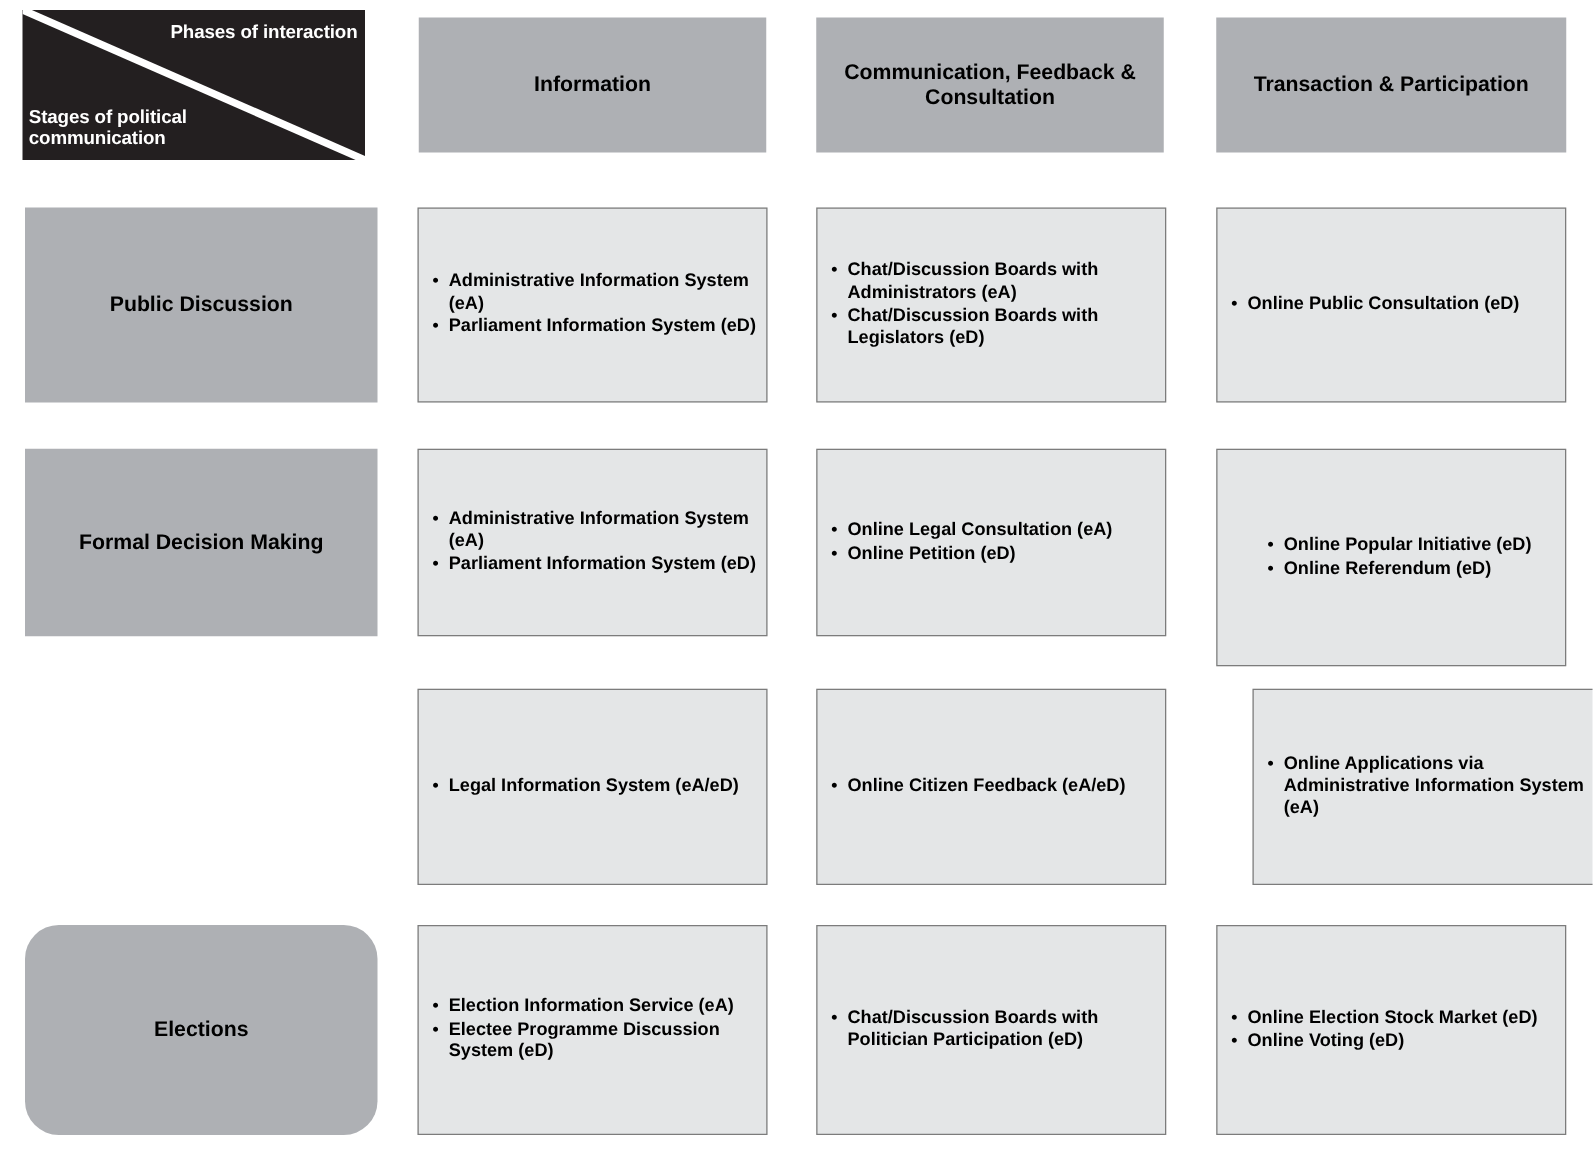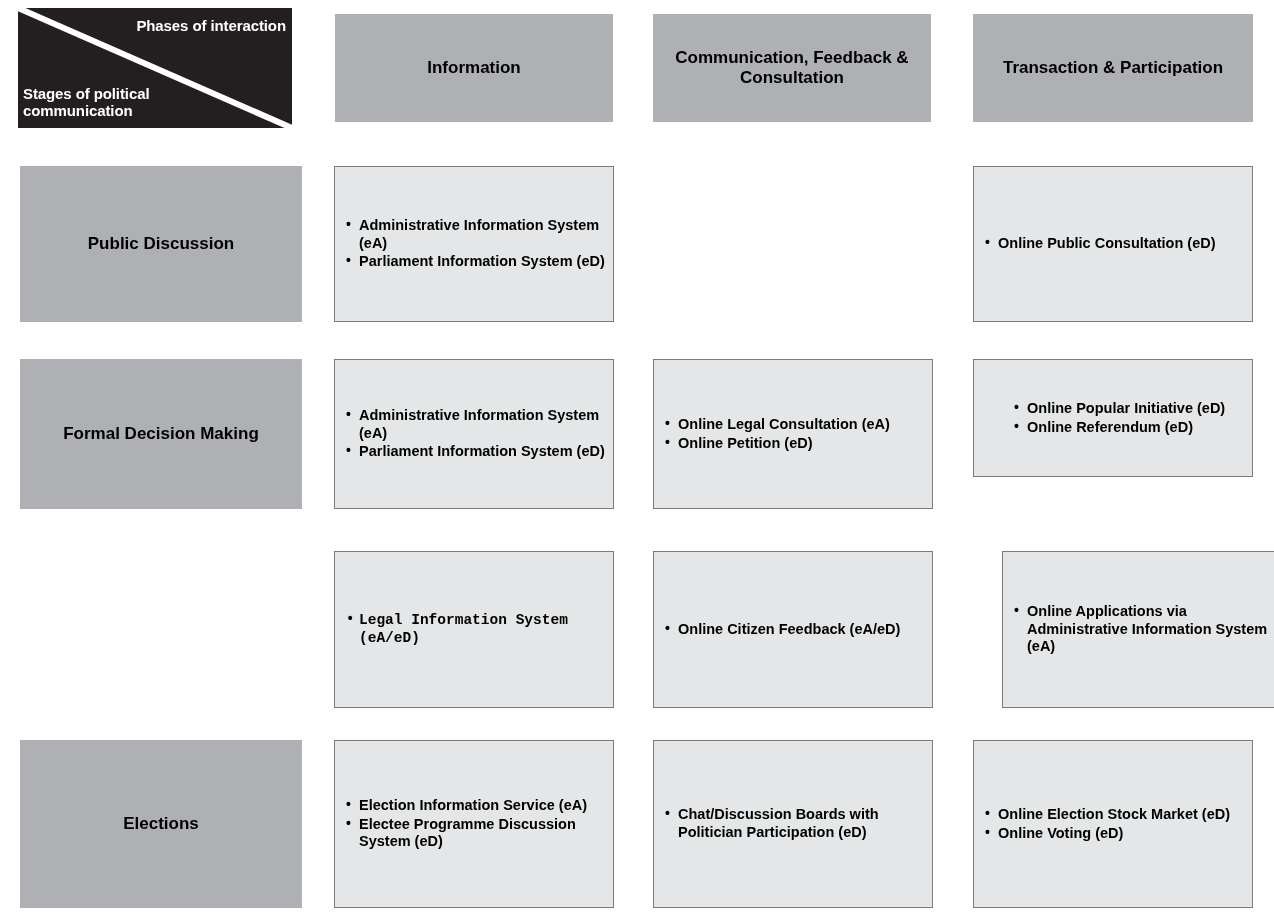--- a/index.html
+++ b/index.html
@@ -155,20 +155,26 @@
 
   <div class="cell row-header" style="left:20px; top:166px; width:282px; height:156px;">
     <span class="row-header-label">Public Discussion</span>
   </div>
   <div class="cell body-cell" style="left:334px; top:166px; width:280px; height:156px;">
     <ul class="bullet-list">
       <li class="bullet-item">Administrative Information System (eA)</li>
       <li class="bullet-item">Parliament Information System (eD)</li>
     </ul>
   </div>
+  <div class="cell body-cell" style="left:653px; top:166px; width:280px; height:156px;">
+    <ul class="bullet-list">
+      <li class="bullet-item">Chat/Discussion Boards with Administrators (eA)</li>
+      <li class="bullet-item">Chat/Discussion Boards with Legislators (eD)</li>
+    </ul>
+  </div>
   <div class="cell body-cell" style="left:973px; top:166px; width:280px; height:156px;">
     <ul class="bullet-list">
       <li class="bullet-item">Online Public Consultation (eD)</li>
     </ul>
   </div>
 
   <div class="cell row-header" style="left:20px; top:359px; width:282px; height:150px;">
     <span class="row-header-label">Formal Decision Making</span>
   </div>
   <div class="cell body-cell" style="left:334px; top:359px; width:280px; height:150px;">
@@ -176,44 +182,44 @@
       <li class="bullet-item">Administrative Information System (eA)</li>
       <li class="bullet-item">Parliament Information System (eD)</li>
     </ul>
   </div>
   <div class="cell body-cell" style="left:653px; top:359px; width:280px; height:150px;">
     <ul class="bullet-list">
       <li class="bullet-item">Online Legal Consultation (eA)</li>
       <li class="bullet-item">Online Petition (eD)</li>
     </ul>
   </div>
-  <div class="cell body-cell" style="left:973px; top:359px; width:280px; height:118px;padding-left:39px;">
+  <div class="cell body-cell" style="left:973px; top:359px; width:280px; height:174px;padding-left:39px;">
     <ul class="bullet-list">
       <li class="bullet-item">Online Popular Initiative (eD)</li>
       <li class="bullet-item">Online Referendum (eD)</li>
     </ul>
   </div>
 
-  <div class="cell body-cell" style="left:334px; top:551px; width:280px; height:157px;font-family:Liberation Mono, monospace;">
+  <div class="cell body-cell" style="left:334px; top:551px; width:280px; height:157px;">
     <ul class="bullet-list">
       <li class="bullet-item">Legal Information System (eA/eD)</li>
     </ul>
   </div>
   <div class="cell body-cell" style="left:653px; top:551px; width:280px; height:157px;">
     <ul class="bullet-list">
       <li class="bullet-item">Online Citizen Feedback (eA/eD)</li>
     </ul>
   </div>
   <div class="cell body-cell" style="left:973px; top:551px; width:280px; height:157px;margin-left:29px;">
     <ul class="bullet-list">
       <li class="bullet-item">Online Applications via Administrative Information System (eA)</li>
     </ul>
   </div>
 
-  <div class="cell row-header" style="left:20px; top:740px; width:282px; height:168px;">
+  <div class="cell row-header" style="left:20px; top:740px; width:282px; height:168px;border-radius:27px;">
     <span class="row-header-label">Elections</span>
   </div>
   <div class="cell body-cell" style="left:334px; top:740px; width:280px; height:168px;">
     <ul class="bullet-list">
       <li class="bullet-item">Election Information Service (eA)</li>
       <li class="bullet-item">Electee Programme Discussion System (eD)</li>
     </ul>
   </div>
   <div class="cell body-cell" style="left:653px; top:740px; width:280px; height:168px;">
     <ul class="bullet-list">

